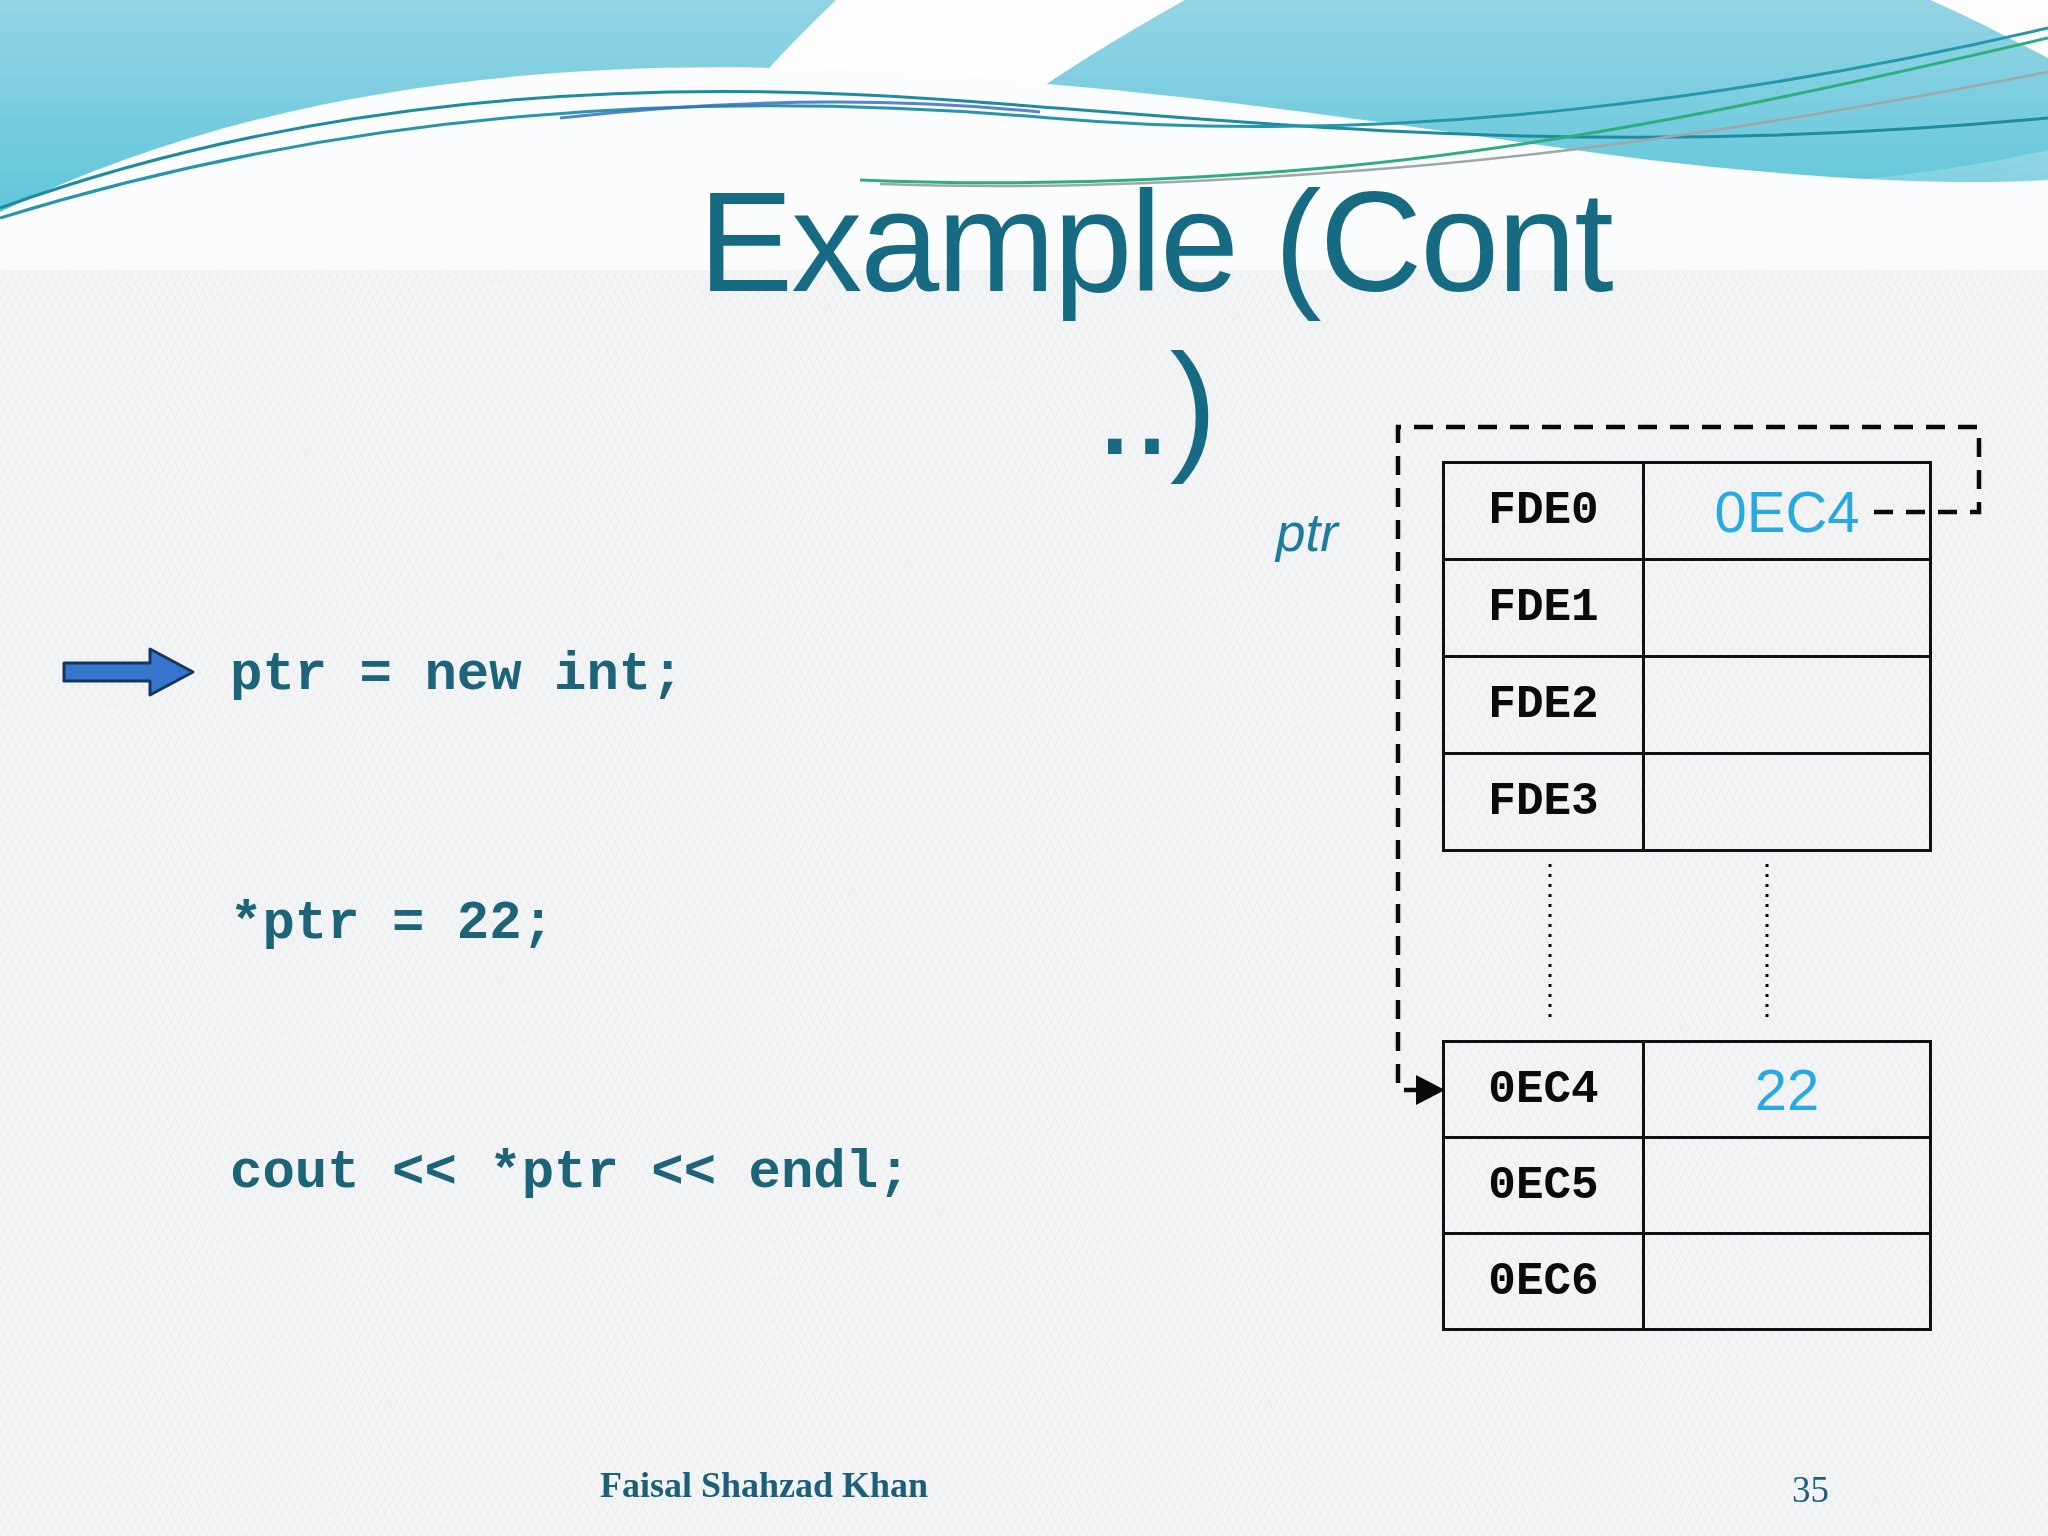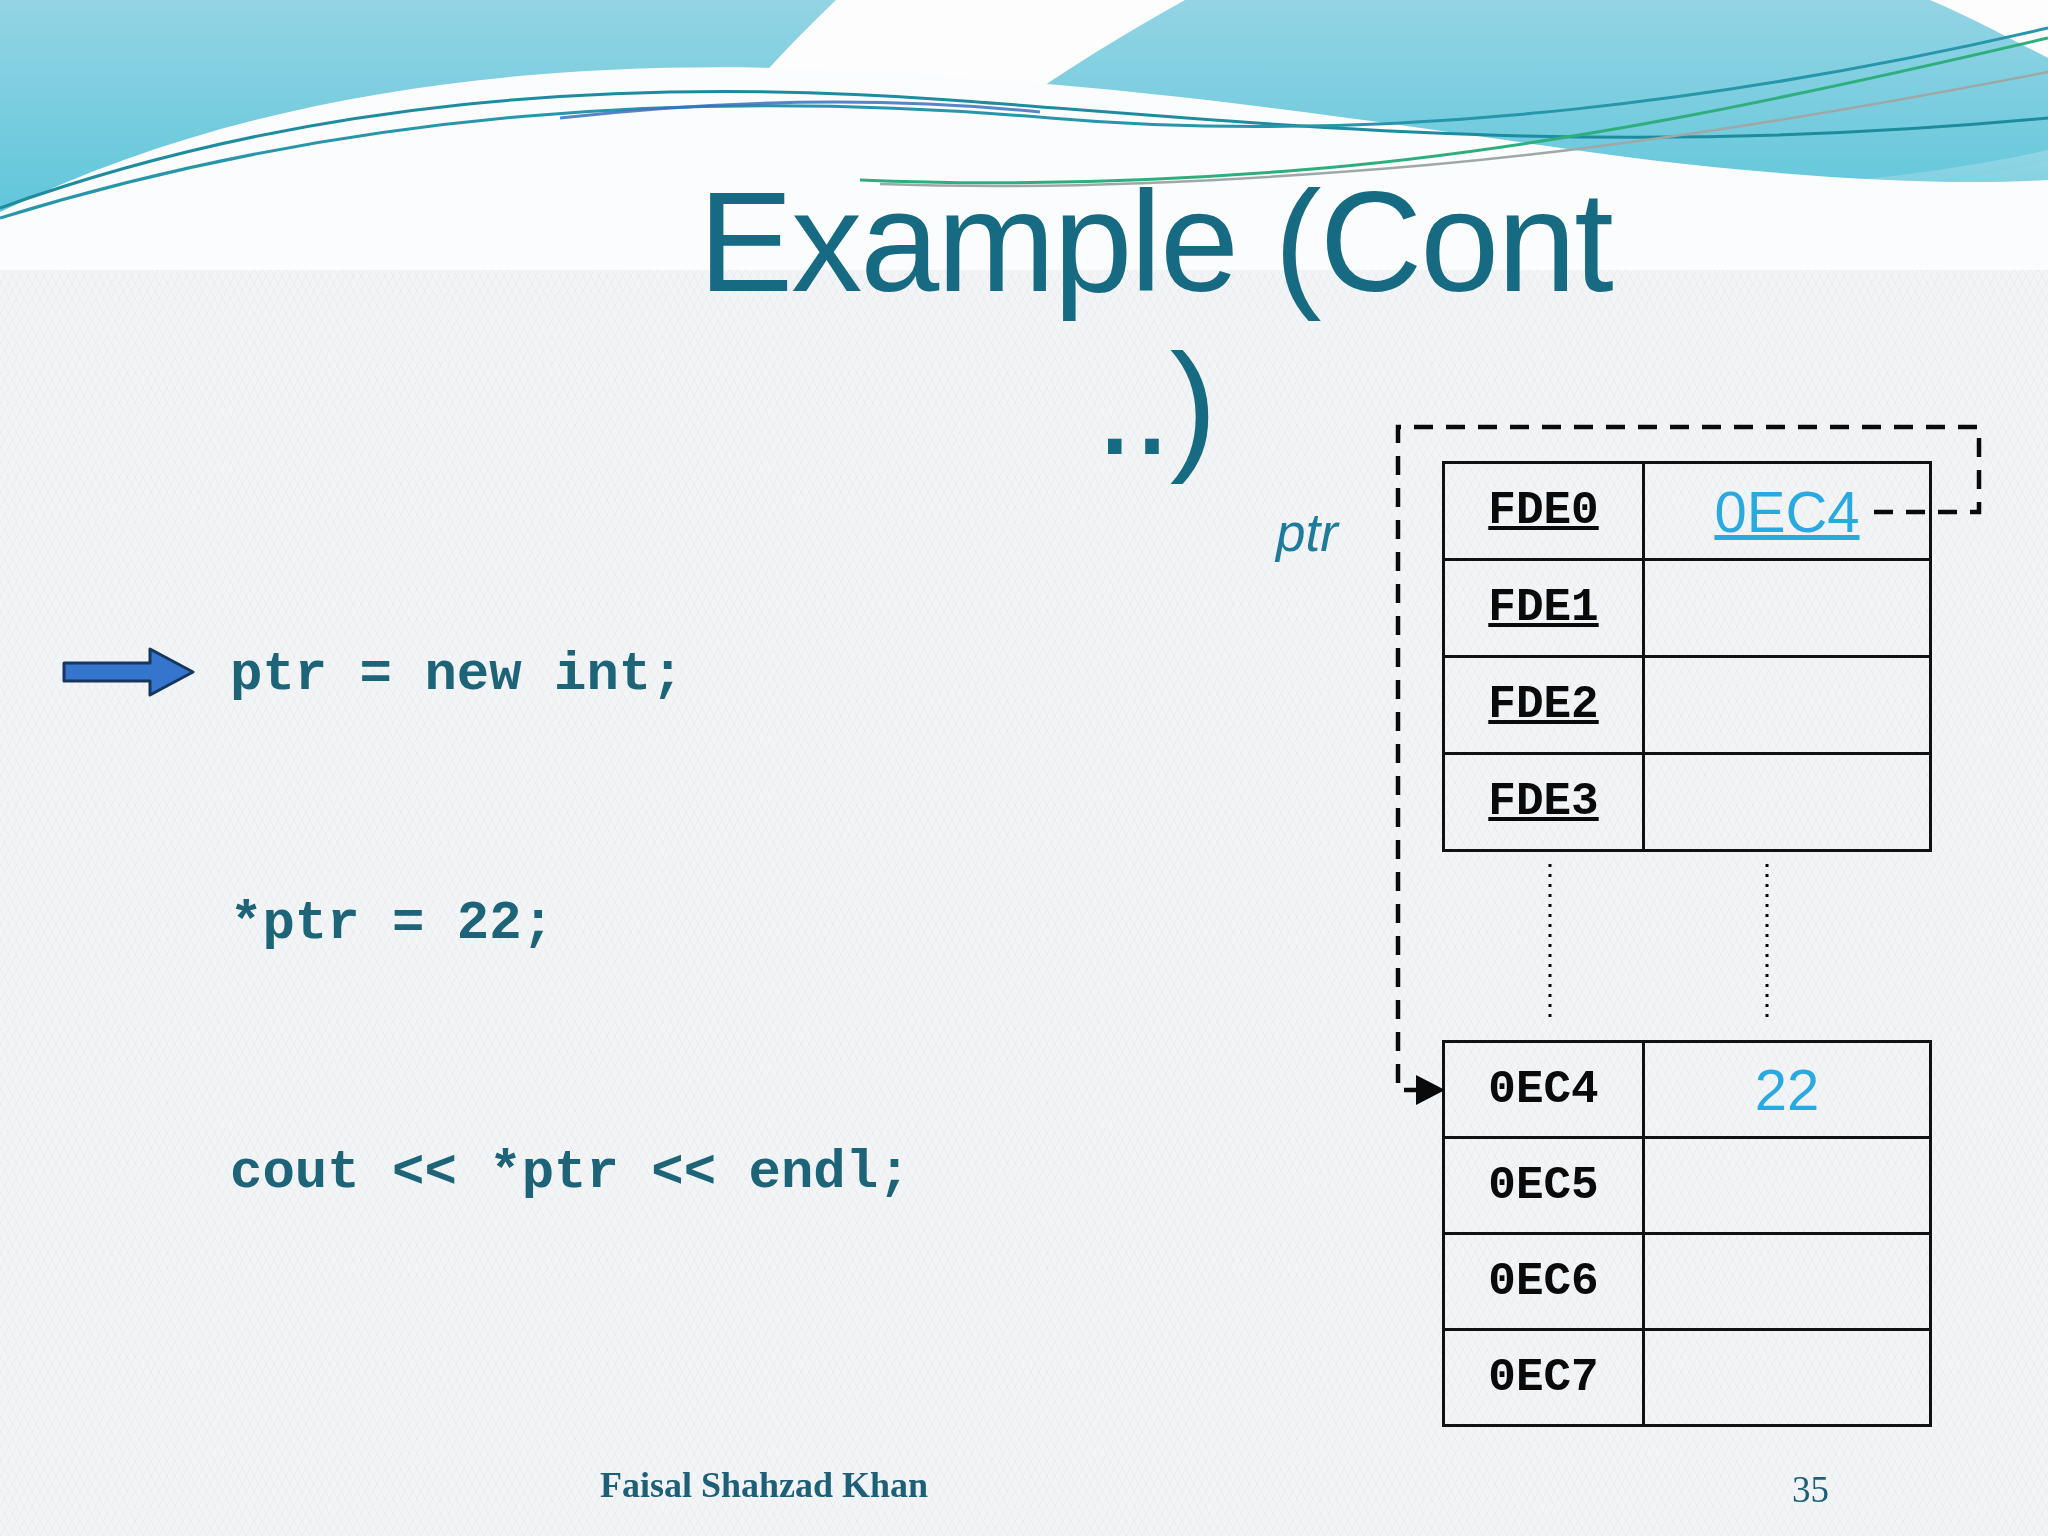--- a/index.html
+++ b/index.html
@@ -59,21 +59,21 @@
     width:197px;
     font-family:"Liberation Mono","DejaVu Sans Mono",monospace;
     font-weight:bold;font-size:46px;color:#0a0a0a;
   }
   .mem-table .val{
     width:284px;
     font-family:"Liberation Sans",sans-serif;
     font-size:58px;color:#29a9e0;
   }
   .stack-table{left:1442px;top:461px;}
-  .stack-table td{height:94px;text-decoration:underline;}
+  .stack-table td{height:94px;}
   .heap-table{left:1442px;top:1040px;}
   .heap-table td{height:93px;}
   
   .overlay-svg{position:absolute;top:0;left:0;z-index:4;pointer-events:none;}
   
   .footer-name{
     position:absolute;z-index:2;
     left:600px;top:1464px;
     font-family:"Liberation Serif",serif;
     font-size:36px;color:#1e5f78;font-weight:bold;
@@ -165,24 +165,20 @@
       <td class="val">22</td>
     </tr>
     <tr>
       <td class="addr">0EC5</td>
       <td class="val"></td>
     </tr>
     <tr>
       <td class="addr">0EC6</td>
       <td class="val"></td>
     </tr>
-    <tr>
-      <td class="addr">0EC7</td>
-      <td class="val"></td>
-    </tr>
   </tbody>
     </table>
 
   <svg class="overlay-svg" width="2048" height="1536" viewBox="0 0 2048 1536" aria-hidden="true">
 
     <path d="M1874,512 H1979 V427 H1398 V1090 H1424" fill="none" stroke="#0a0a0a" stroke-width="4.5" stroke-dasharray="19 13"></path>
     <polygon points="1416,1075 1445,1090 1416,1105" fill="#0a0a0a"></polygon>
 
     <line x1="1550" y1="864" x2="1550" y2="1018" stroke="#0a0a0a" stroke-width="3" stroke-dasharray="3 7"></line>
     <line x1="1767" y1="864" x2="1767" y2="1018" stroke="#0a0a0a" stroke-width="3" stroke-dasharray="3 7"></line>

